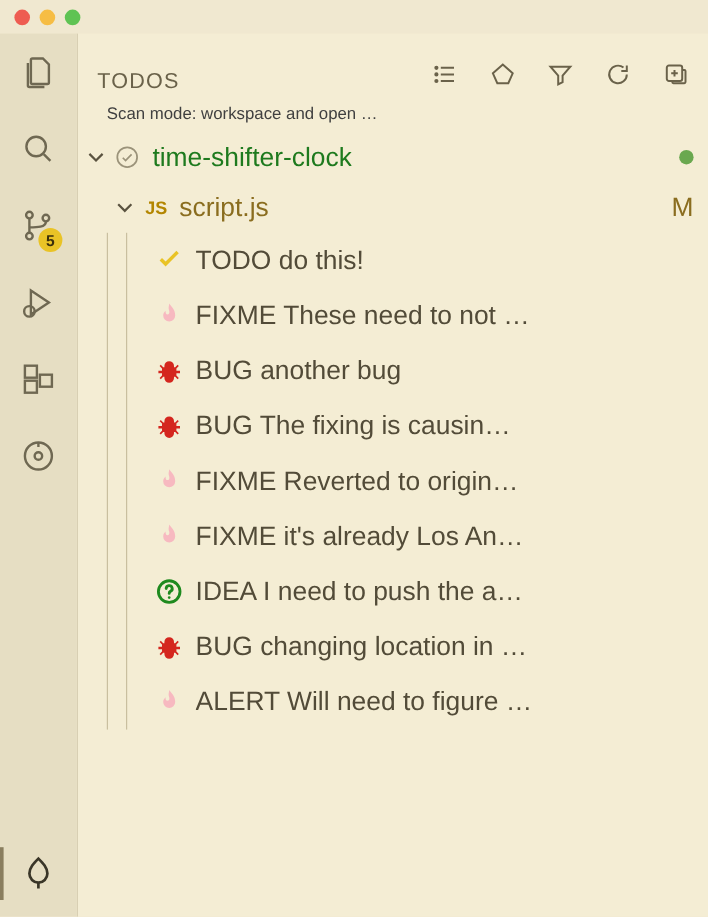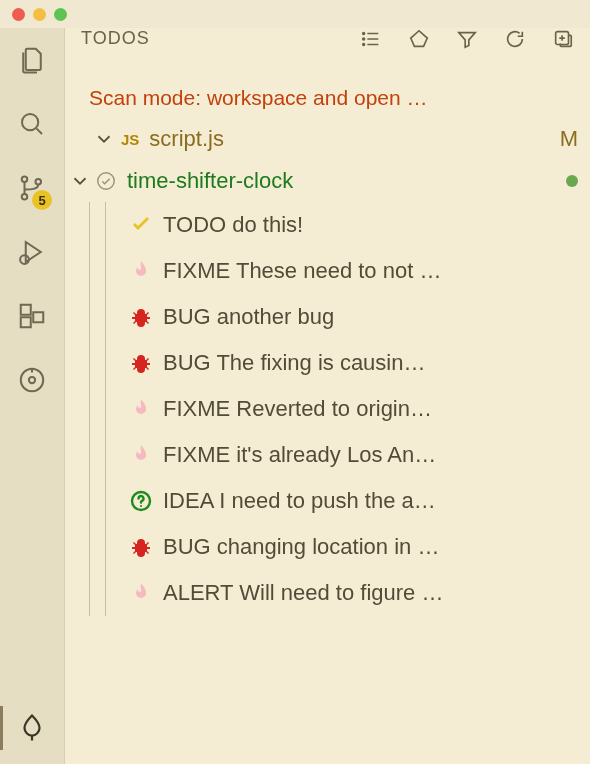--- a/index.html
+++ b/index.html
@@ -82,34 +82,34 @@
     flex: 1;
     background: #f4edd4;
     border-left: 1px solid #d8cfb3;
     display: flex;
     flex-direction: column;
     min-width: 0;
   }
   .panel-header {
     height: 50px;
     display: flex;
-    align-items: flex-start;
+    align-items: flex-end;
     padding: 0 16px;
     color: #6a624a;
     letter-spacing: 1px;
     font-size: 18px;
   }
   .panel-header .title { flex: 0 0 auto; margin-right: auto; }
   .panel-header .actions { display: flex; gap: 26px; align-items: center; }
   .panel-header .actions svg { width: 22px; height: 22px; color: #6a624a; }
 
   .scan-mode {
     padding: 8px 0 8px 24px;
-    color: #c2410c;
-    font-size: 21px;
+    color: #404040;
+    font-size: 14px;
     white-space: nowrap;
     overflow: hidden;
     text-overflow: ellipsis;
   }
 
   .tree {
     padding-left: 4px;
     font-size: 22px;
     color: #5a5340;
   }
@@ -279,41 +279,41 @@
               <rect x="4" y="4" width="14" height="14" rx="2"></rect>
               <path d="M18 8h2a1 1 0 0 1 1 1v10a1 1 0 0 1-1 1H10a1 1 0 0 1-1-1v-2"></path>
               <path d="M11 8v6M8 11h6"></path>
             </svg></span>
       </div>
     </div>
 
     <div class="scan-mode">Scan mode: workspace and open …</div>
 
     <div class="tree">
-      <div class="tree-row file-row">
-        <svg class="chevron" viewBox="0 0 24 24" fill="none" stroke="currentColor" stroke-width="2">
-            <path d="M6 9l6 6 6-6"></path>
-          </svg>
-        <span class="js-icon">JS</span>
-        <span class="label">script.js</span>
-        <span class="modified">M</span>
-      </div>
-
       <div class="tree-row workspace-row">
         <svg class="chevron" viewBox="0 0 24 24" fill="none" stroke="currentColor" stroke-width="2">
             <path d="M6 9l6 6 6-6"></path>
           </svg>
         <svg class="circle-check" viewBox="0 0 24 24" fill="none" stroke="currentColor" stroke-width="1.6">
             <circle cx="12" cy="12" r="9"></circle>
             <path d="M8 12.5l2.5 2.5L16 9.5"></path>
           </svg>
         <span class="label">time-shifter-clock</span>
         <span class="status-dot"></span>
       </div>
 
+      <div class="tree-row file-row">
+        <svg class="chevron" viewBox="0 0 24 24" fill="none" stroke="currentColor" stroke-width="2">
+            <path d="M6 9l6 6 6-6"></path>
+          </svg>
+        <span class="js-icon">JS</span>
+        <span class="label">script.js</span>
+        <span class="modified">M</span>
+      </div>
+
       <div class="todo-list" id="todo-list">
           <div class="todo-row">
             <span class="icon">
               <svg viewBox="0 0 24 24" class="c-check" fill="currentColor">
                 <path d="M20 6L9 17l-5-5 2-2 3 3 9-9z"></path>
               </svg>
             </span>
             <span class="label">TODO do this!</span>
           </div>
           <div class="todo-row">

